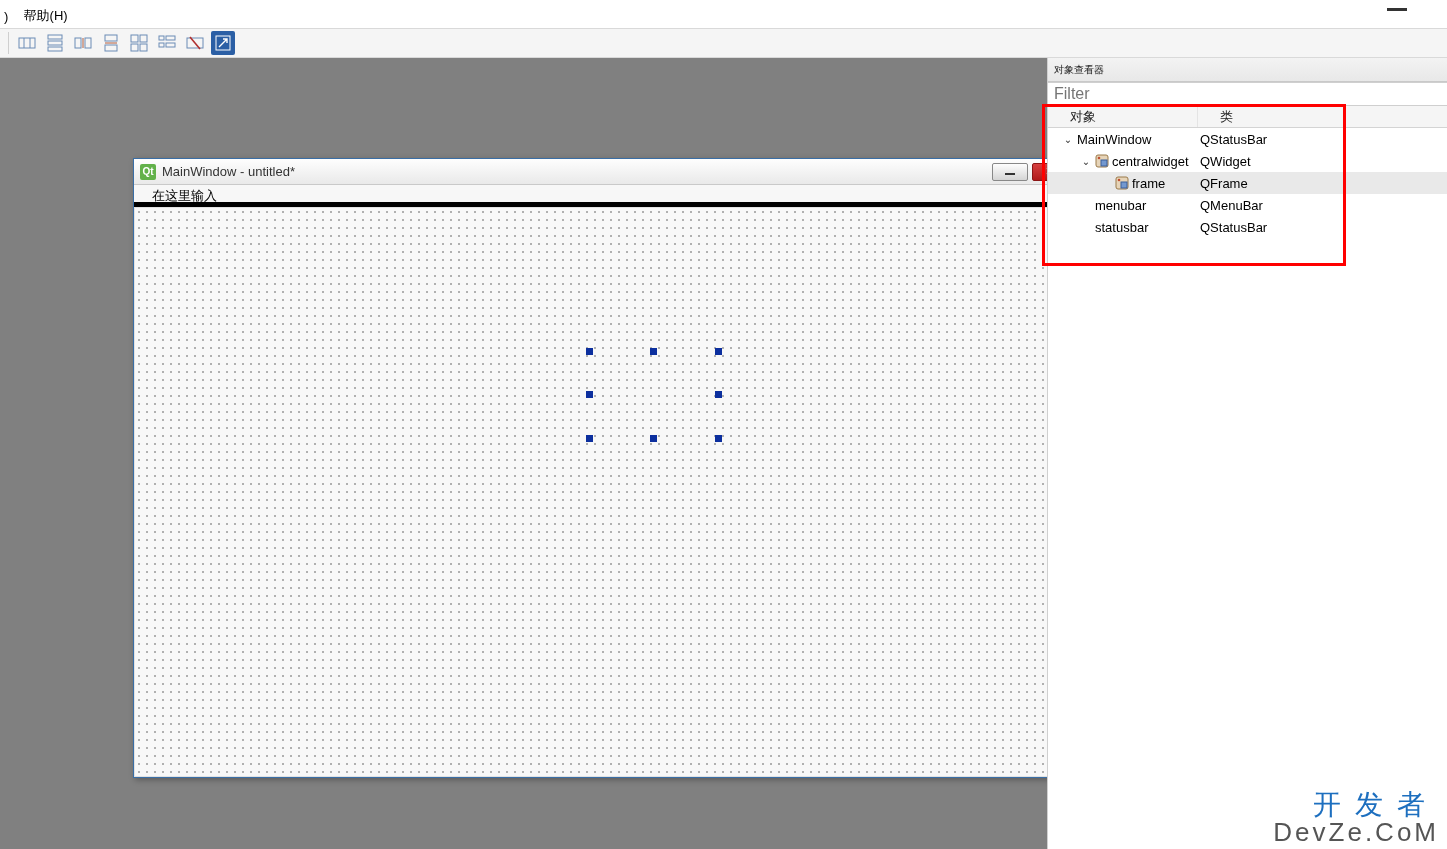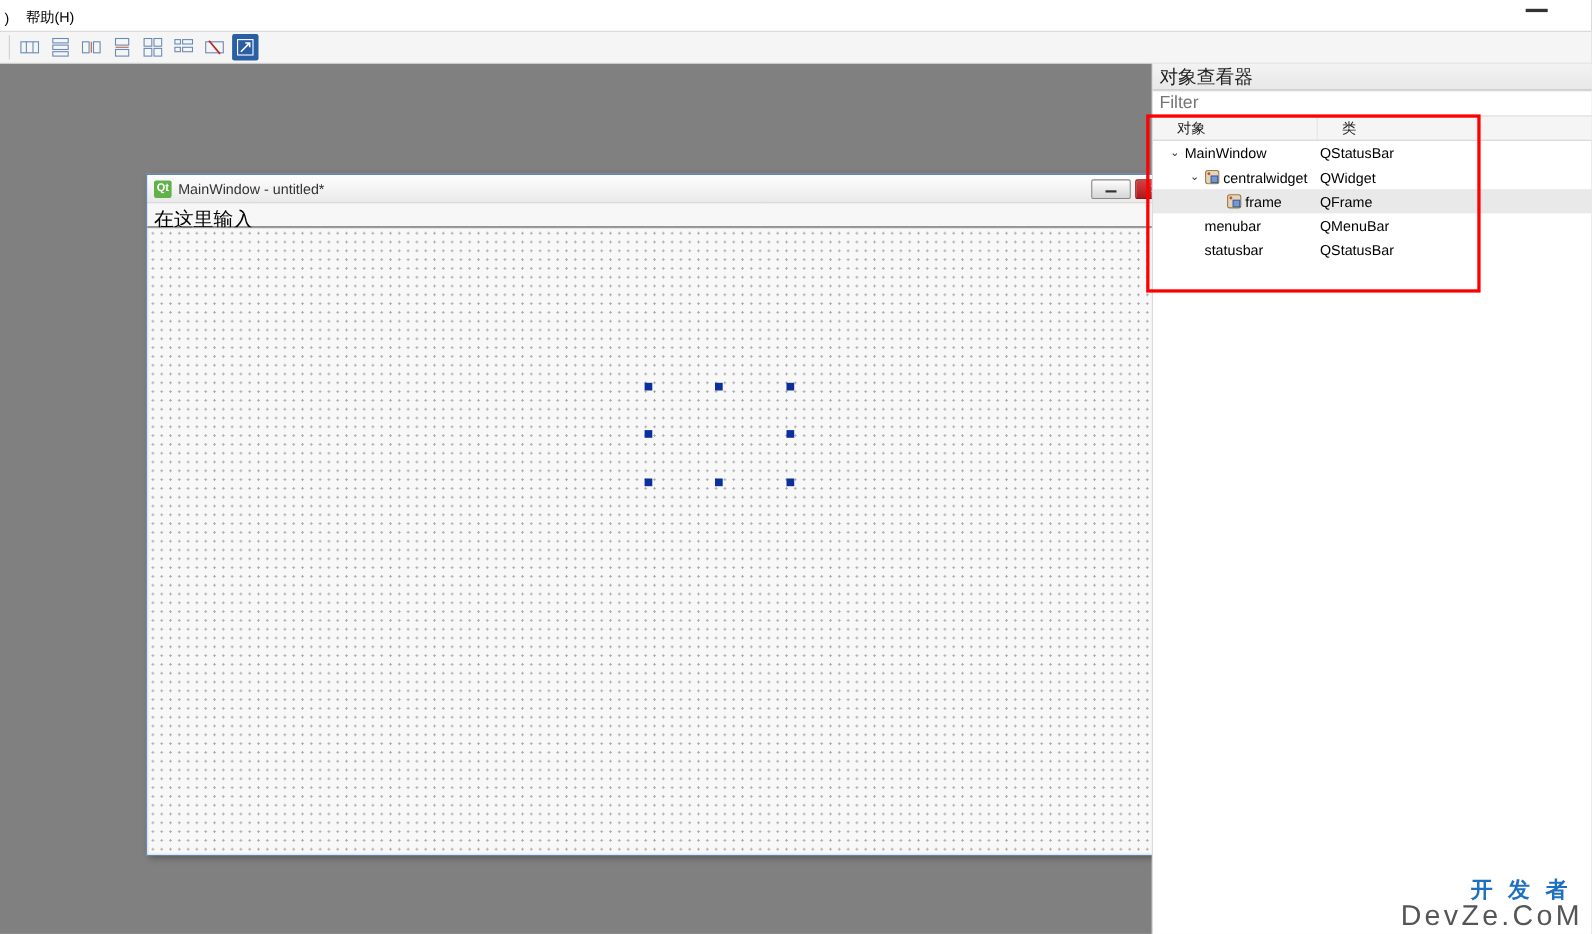--- a/index.html
+++ b/index.html
@@ -89,23 +89,23 @@
 .win-buttons { margin-left:auto; display:flex; gap:4px; padding-right:4px;}
 .wbtn { width:36px; height:18px; border:1px solid #888; border-radius:2px; display:flex;align-items:center;justify-content:center; font-size:11px;}
 .wbtn.min { background:linear-gradient(#fefefe,#d5d5d5);}
 .wbtn.min::after{content:""; width:10px;height:2px;background:#333; margin-top:5px;}
 .wbtn.close { background:linear-gradient(#d63f3f,#b01919); border-color:#8b1414; color:#fff; font-weight:bold;}
 .wbtn.close::after{content:"✕"; font-size:11px;}
 
 .design-menubar {
   height:22px;
   background:#f7f7f7;
-  border-bottom:1px solid #000000;
-  font-size:18px;
-  padding:2px 6px;
+  border-bottom:5px solid #000000;
+  font-size:13px;
+  padding:2px 18px;
   color:#000;
 }
 .design-body {
   height: 570px;
   background:#f8f8f8;
   background-image: radial-gradient(#b0b0b0 0.9px, transparent 0);
   background-size: 8px 8px;
   position:relative;
   border:1px solid #e2e2e2;
 }
@@ -128,21 +128,21 @@
   width:14px;height:14px;
   background:
     linear-gradient(135deg, transparent 0 40%, #aaa 40% 46%, transparent 46% 58%, #aaa 58% 64%, transparent 64% 76%, #aaa 76% 82%, transparent 82%);
 }
 
 
 .panel-title{
   height:24px;
   background:linear-gradient(#f3f3f3,#e8e8e8);
   border-bottom:1px solid #c9c9c9;
-  font-size:17px;
+  font-size:10px;
   display:flex;align-items:center;
   padding:0 6px;
   color:#222;
 }
 .filter-input{
   width:100%;
   height:24px;
   border:1px solid #cfcfcf;
   border-left:none;border-right:none;
   font-size:16px;
@@ -199,21 +199,21 @@
 .wicon svg{width:14px;height:14px;}
 
 .watermark{
   position:absolute;
   right:8px; bottom:2px;
   text-align:right;
   line-height:1.1;
   pointer-events:none;
   font-family: "Microsoft YaHei", sans-serif;
 }
-.watermark .zh{ color:#1d6fbf; font-size:20px; letter-spacing:14px; font-weight:700;}
+.watermark .zh{ color:#1d6fbf; font-size:28px; letter-spacing:14px; font-weight:400;}
 .watermark .en{ color:#555; font-size:26px; letter-spacing:3px; margin-top:-2px;}
 
 .minimize-top{ position:absolute; top:8px; right:40px; width:20px;height:3px;background:#333;}
 </style>
 </head>
 <body>
 
 <div class="minimize-top"></div>
 
 <div class="menu-bar">

